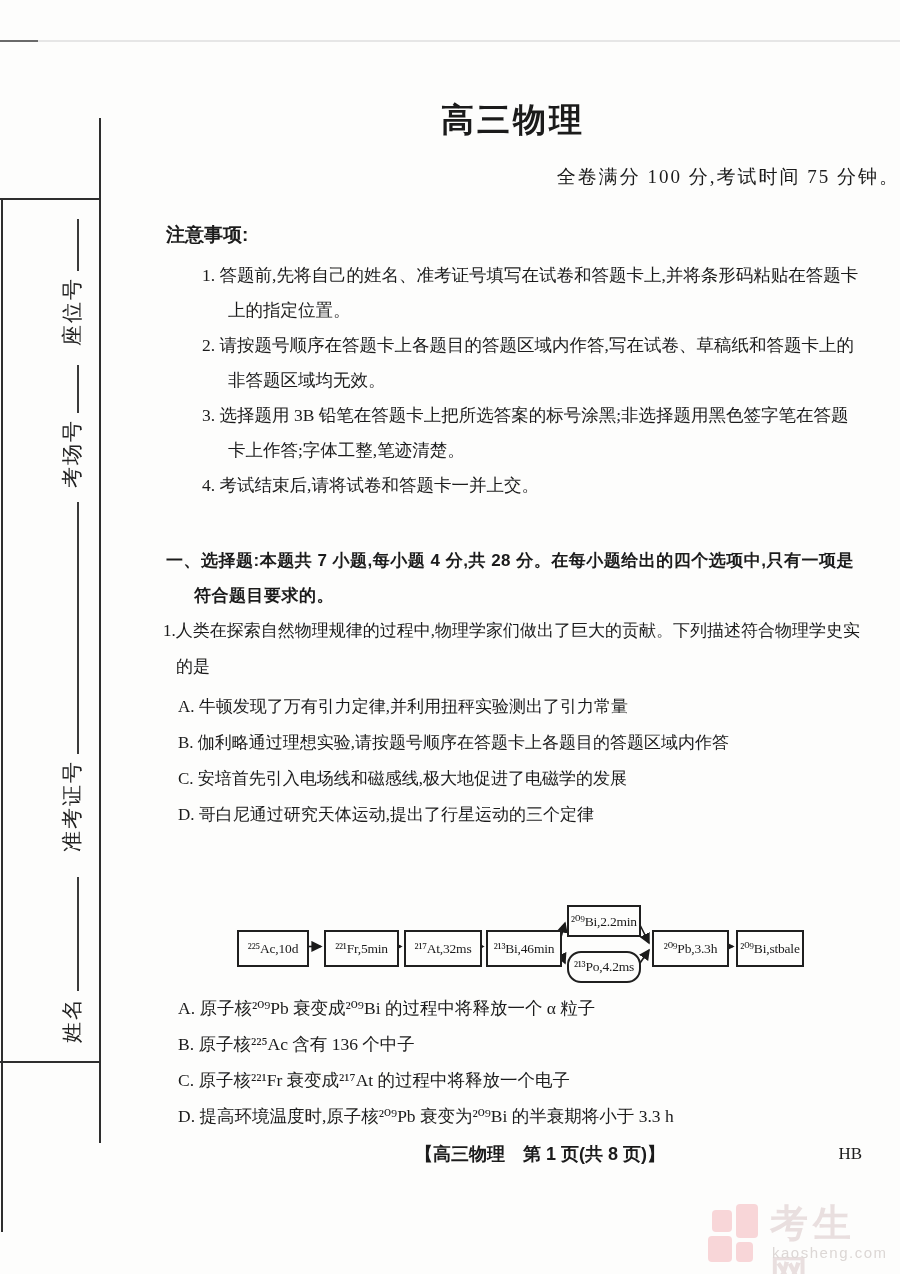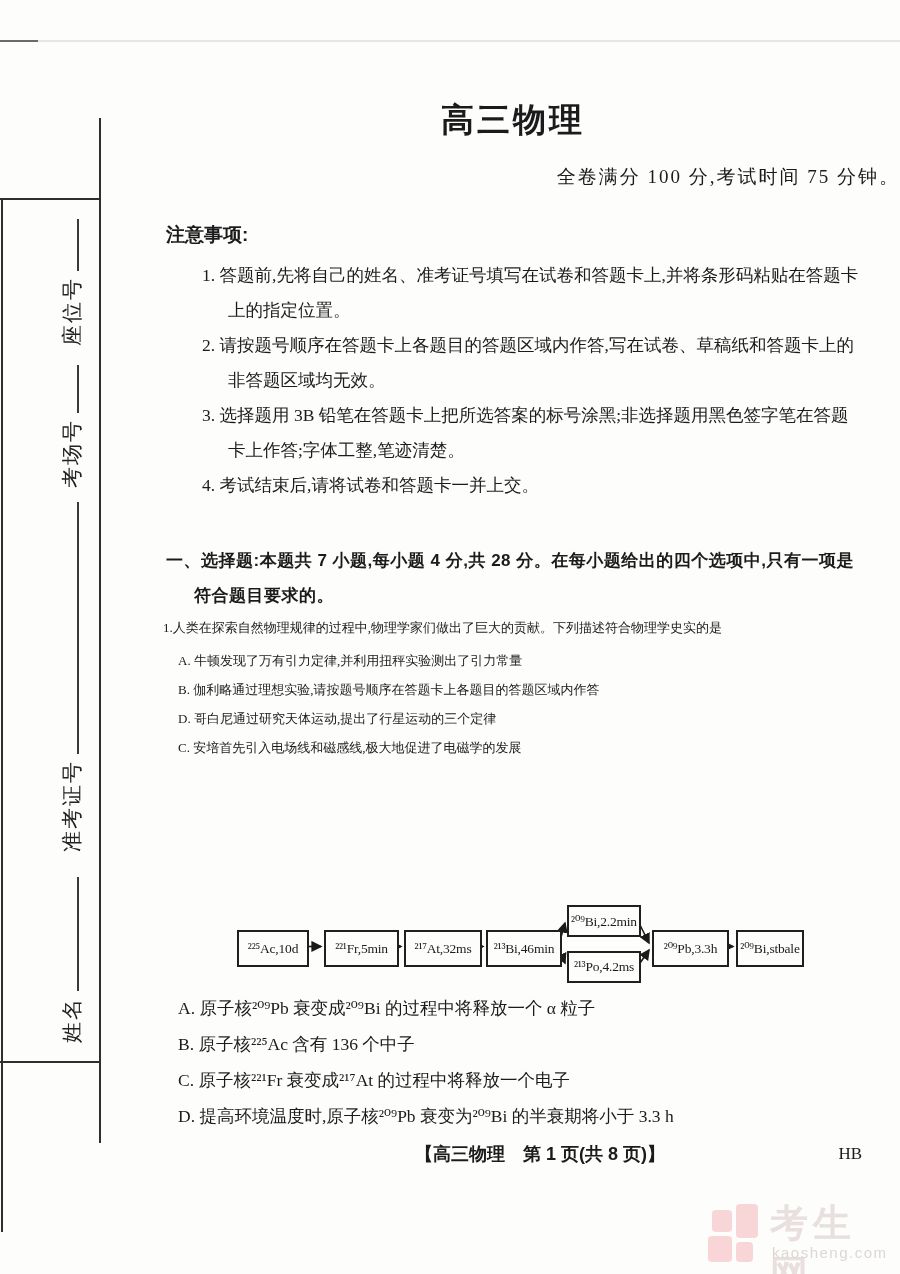--- a/index.html
+++ b/index.html
@@ -34,39 +34,39 @@
   .notice-title{position:absolute;left:166px;top:222px;font-size:19px;font-weight:bold;
          font-family:"Liberation Sans","DejaVu Sans",sans-serif;}
   .notice{position:absolute;left:202px;top:258px;width:660px;font-size:17.5px;line-height:35px;}
   .notice .item{padding-left:26px;text-indent:-26px;}
   
   .section{position:absolute;left:166px;top:543px;width:694px;box-sizing:border-box;
          font-size:17px;line-height:35px;font-weight:bold;letter-spacing:.5px;
          font-family:"Liberation Sans","DejaVu Sans",sans-serif;
          padding-left:28px;text-indent:-28px;}
   
-  .question{font-size:13px;line-height:29px;}
+  .question{font-size:17px;line-height:36px;}
   .q-stem{padding-left:13px;text-indent:-13px;}
   .q1{position:absolute;left:163px;top:613px;width:697px;}
   .q1 .options{margin-top:4px;}
   .options .opt{padding-left:15px;}
   .q2text{position:absolute;left:163px;top:826px;width:697px;}
   .q2opts{position:absolute;left:163px;top:990px;width:697px;font-size:17.5px;line-height:36px;}
   
   .diagram{position:absolute;left:237px;top:903px;width:566px;height:82px;}
   .diagram svg{position:absolute;left:0;top:0;}
   .dnode{position:absolute;border:2px solid #1f1f1f;background:#fdfdfc;
          display:flex;align-items:center;justify-content:center;
          font-size:13.5px;white-space:nowrap;letter-spacing:-.2px;}
   #dn0{left:0;top:27px;width:68px;height:33px;}
   #dn1{left:87px;top:27px;width:71px;height:33px;}
   #dn2{left:167px;top:27px;width:74px;height:33px;}
   #dn3{left:249px;top:27px;width:72px;height:33px;}
   #dn4{left:330px;top:2px;width:70px;height:28px;}
-  #dn5{left:330px;top:48px;width:70px;height:28px;}
+  #dn5{left:330px;top:48px;width:70px;height:28px;border-radius:14px;}
   #dn6{left:415px;top:27px;width:73px;height:33px;}
   #dn7{left:499px;top:27px;width:64px;height:33px;}
   
   .footer{position:absolute;left:100px;top:1142px;width:800px;box-sizing:border-box;padding-left:80px;
          text-align:center;font-size:18px;font-weight:bold;
          font-family:"Liberation Sans","DejaVu Sans",sans-serif;}
   .footer-right{position:absolute;right:38px;top:1144px;font-size:17px;}
   
   .wm{position:absolute;left:708px;top:1202px;width:180px;height:62px;}
   .wm-logo{position:absolute;left:0;top:2px;width:52px;height:58px;}
@@ -116,22 +116,22 @@
     <div class="item">4. 考试结束后,请将试卷和答题卡一并上交。</div>
   </div>
 
   <div class="section">一、选择题:本题共 7 小题,每小题 4 分,共 28 分。在每小题给出的四个选项中,只有一项是符合题目要求的。</div>
 
   <div class="question q1">
     <div class="q-stem"><span>1.</span><span>人类在探索自然物理规律的过程中,物理学家们做出了巨大的贡献。下列描述符合物理学史实的是</span></div>
     <div class="options">
       <div class="opt">A. 牛顿发现了万有引力定律,并利用扭秤实验测出了引力常量</div>
       <div class="opt">B. 伽利略通过理想实验,请按题号顺序在答题卡上各题目的答题区域内作答</div>
+      <div class="opt">C. 安培首先引入电场线和磁感线,极大地促进了电磁学的发展</div>
       <div class="opt">D. 哥白尼通过研究天体运动,提出了行星运动的三个定律</div>
-      <div class="opt">C. 安培首先引入电场线和磁感线,极大地促进了电磁学的发展</div>
     </div>
   </div>
 
 
   <div class="diagram">
     <svg width="566" height="82" viewBox="0 0 566 82">
       <defs>
         <marker id="ah" markerWidth="8" markerHeight="8" refX="6" refY="3.5" orient="auto">
           <path d="M0,0 L7,3.5 L0,7 z" fill="#1a1a1a"></path>
         </marker>

